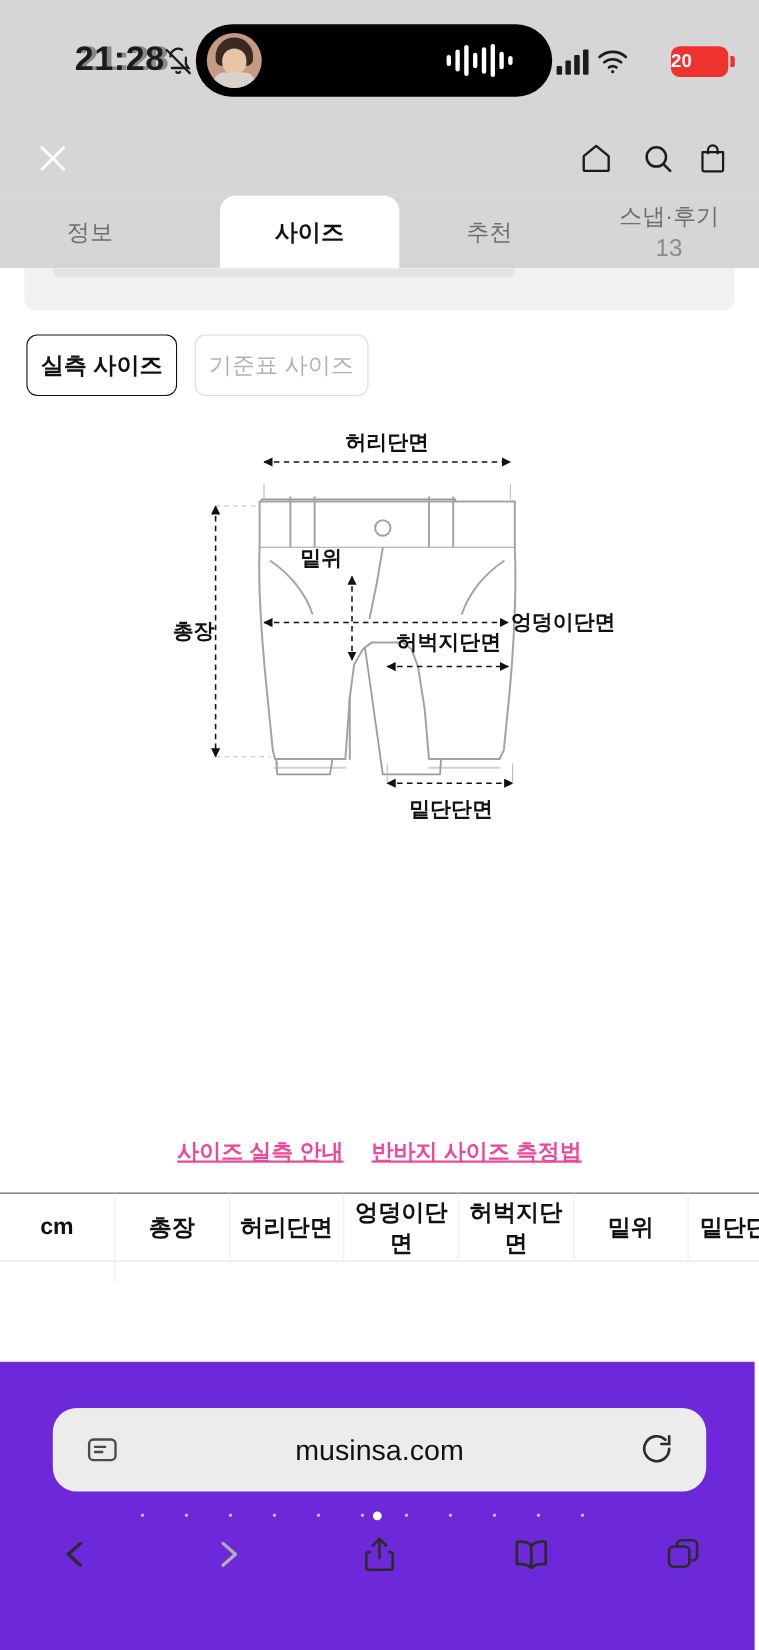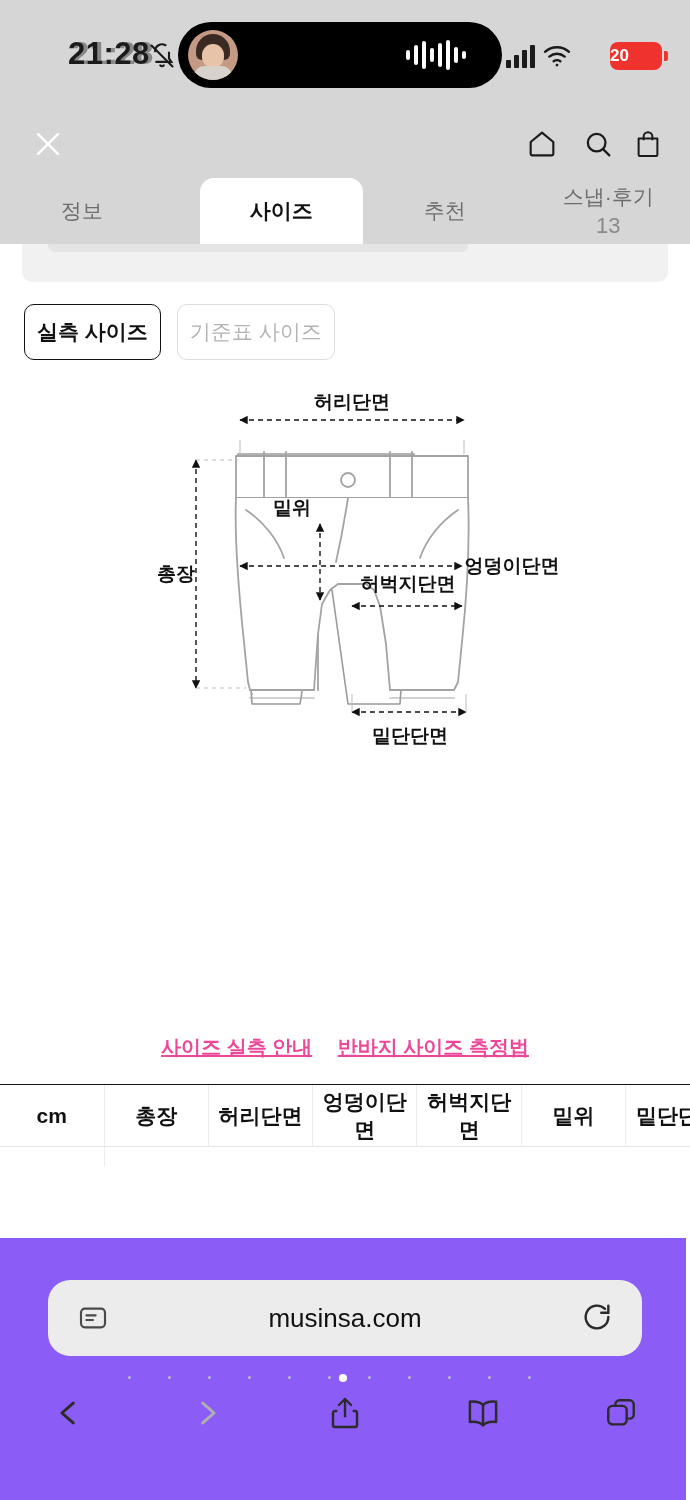--- a/index.html
+++ b/index.html
@@ -263,21 +263,21 @@
   table.size td.placeholder {
     color: #a9a9a9;
   }
   .col-sep { border-left: 1px solid #ededed; }
 
   
   .browser {
     position: absolute;
     left: 0; top: 1238px;
     width: 686px; height: 262px;
-    background: #8b5cf6;
+    background: #6d28d9;
   }
   .urlbar {
     position: absolute;
     left: 48px; top: 42px;
     width: 594px; height: 76px;
     background: #ececec;
     border-radius: 22px;
     display: flex; align-items: center; justify-content: center;
   }
   .urlbar .url {

